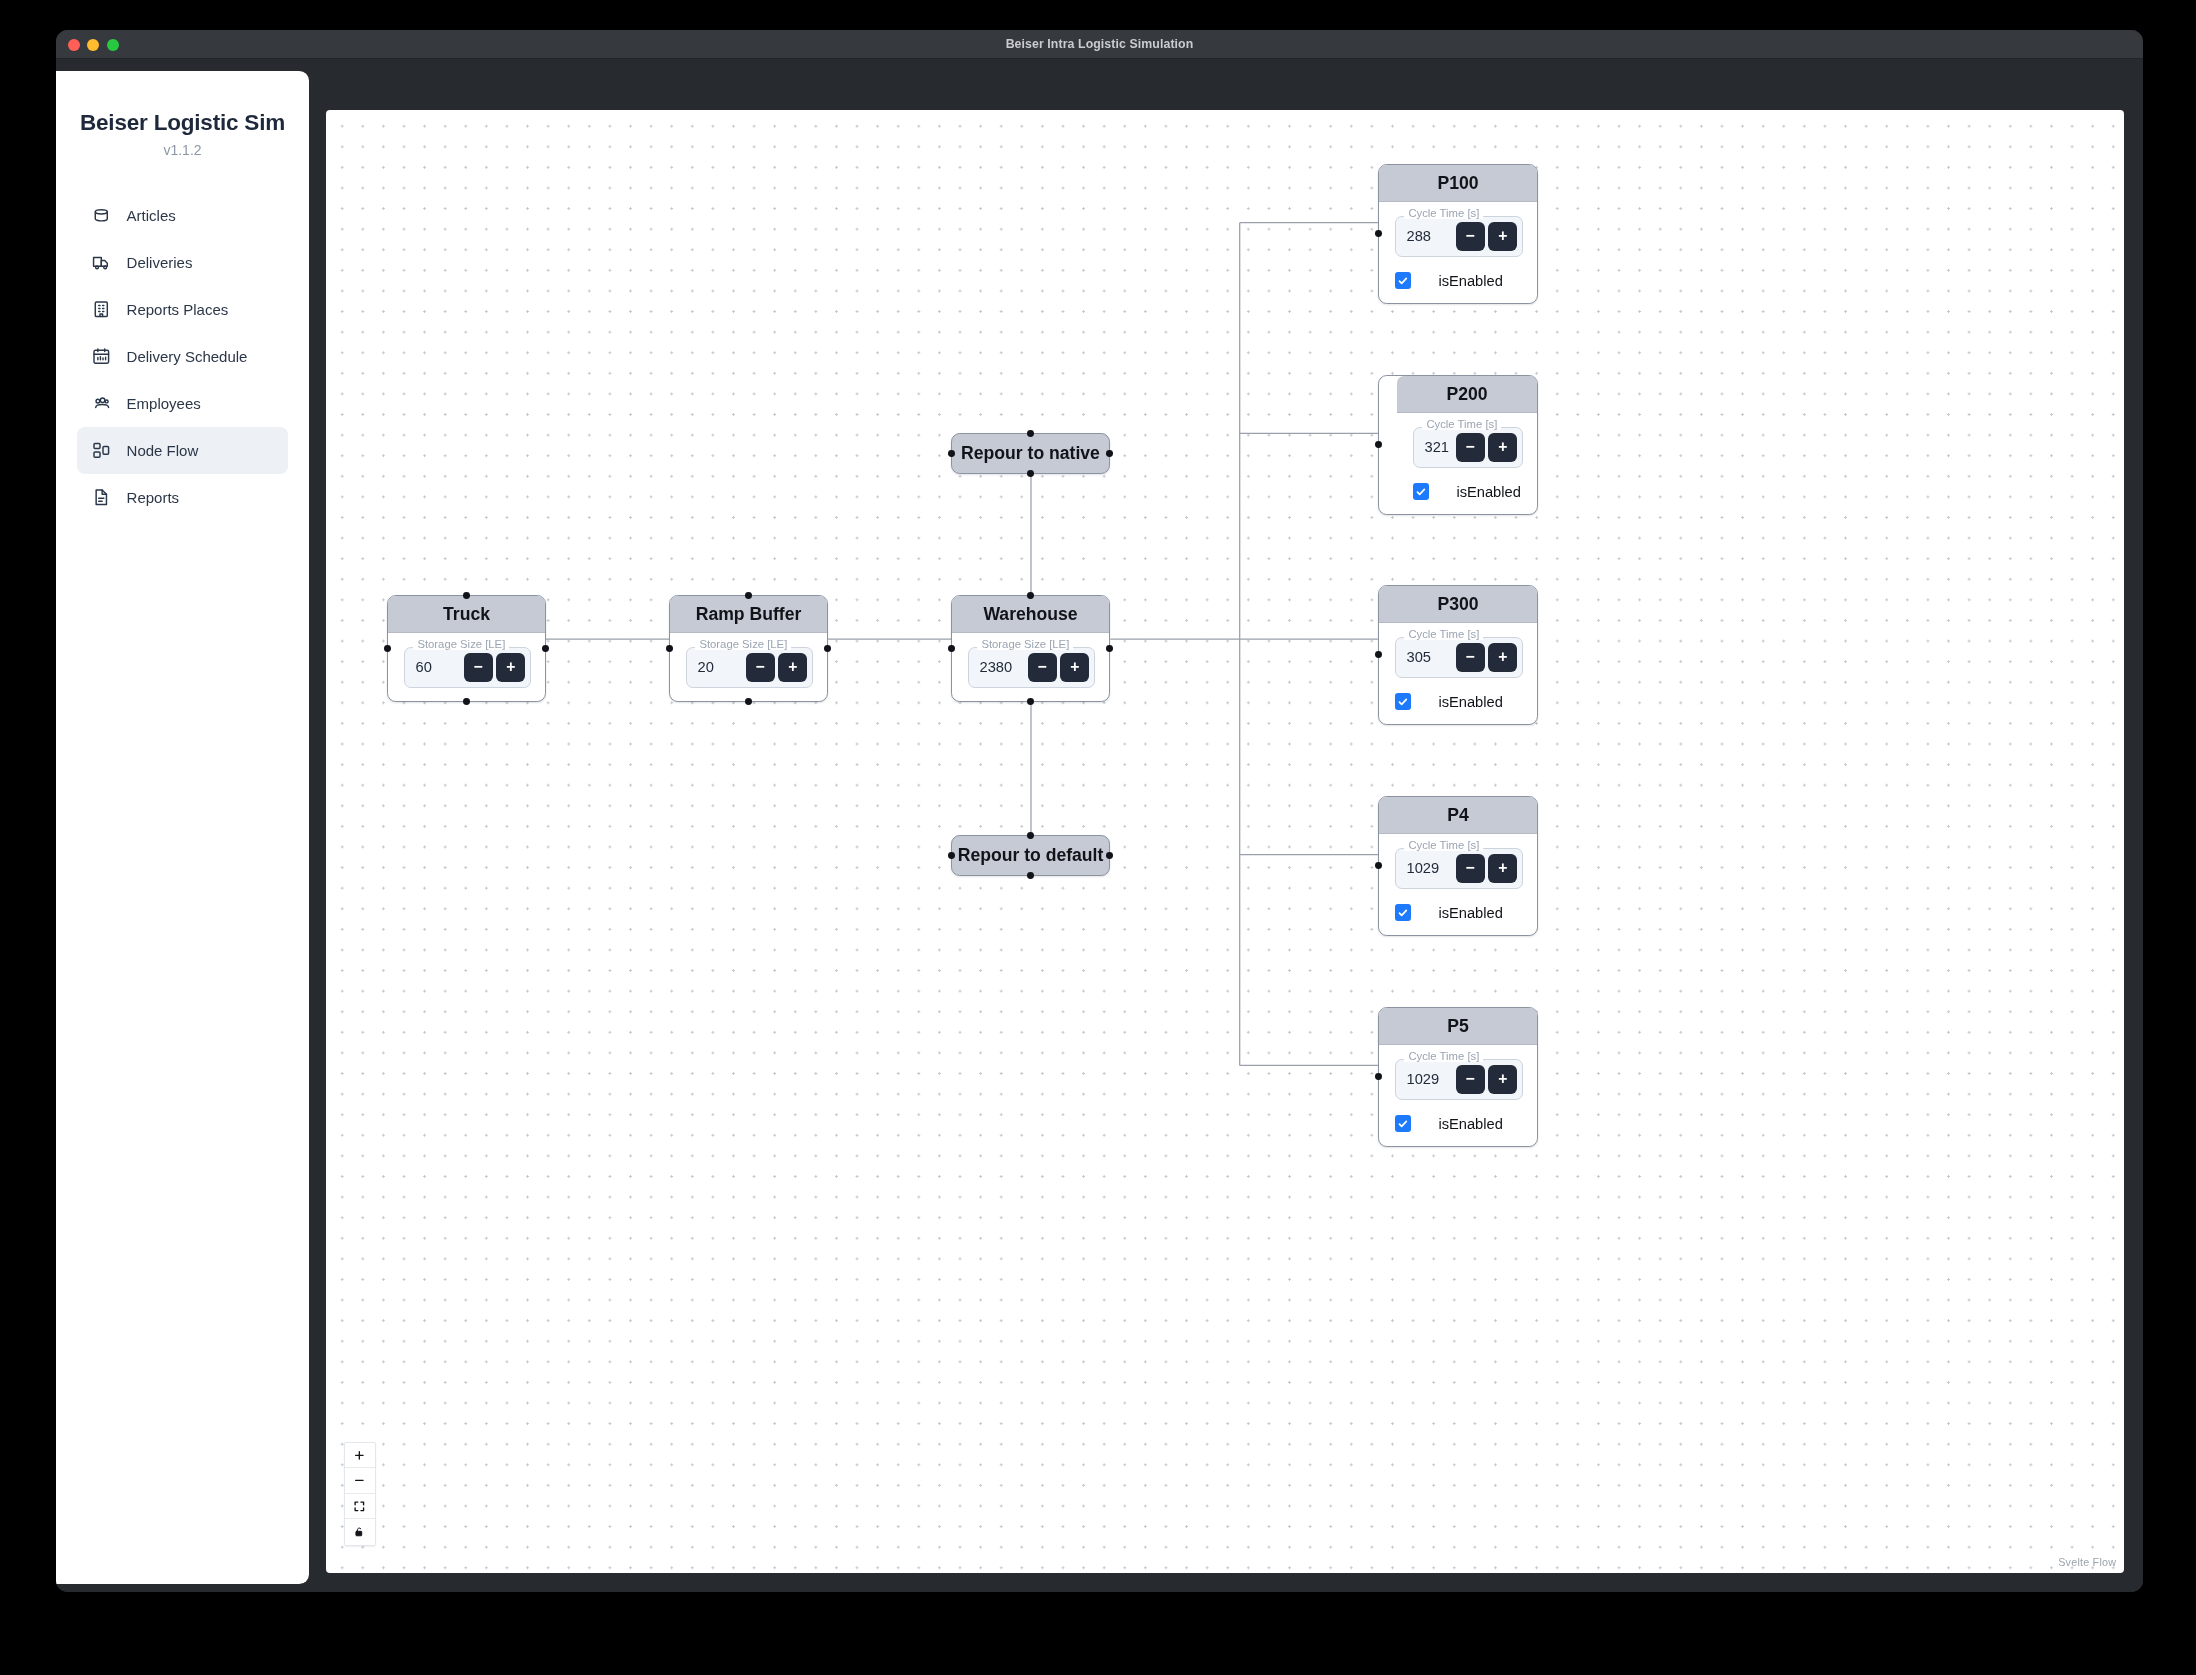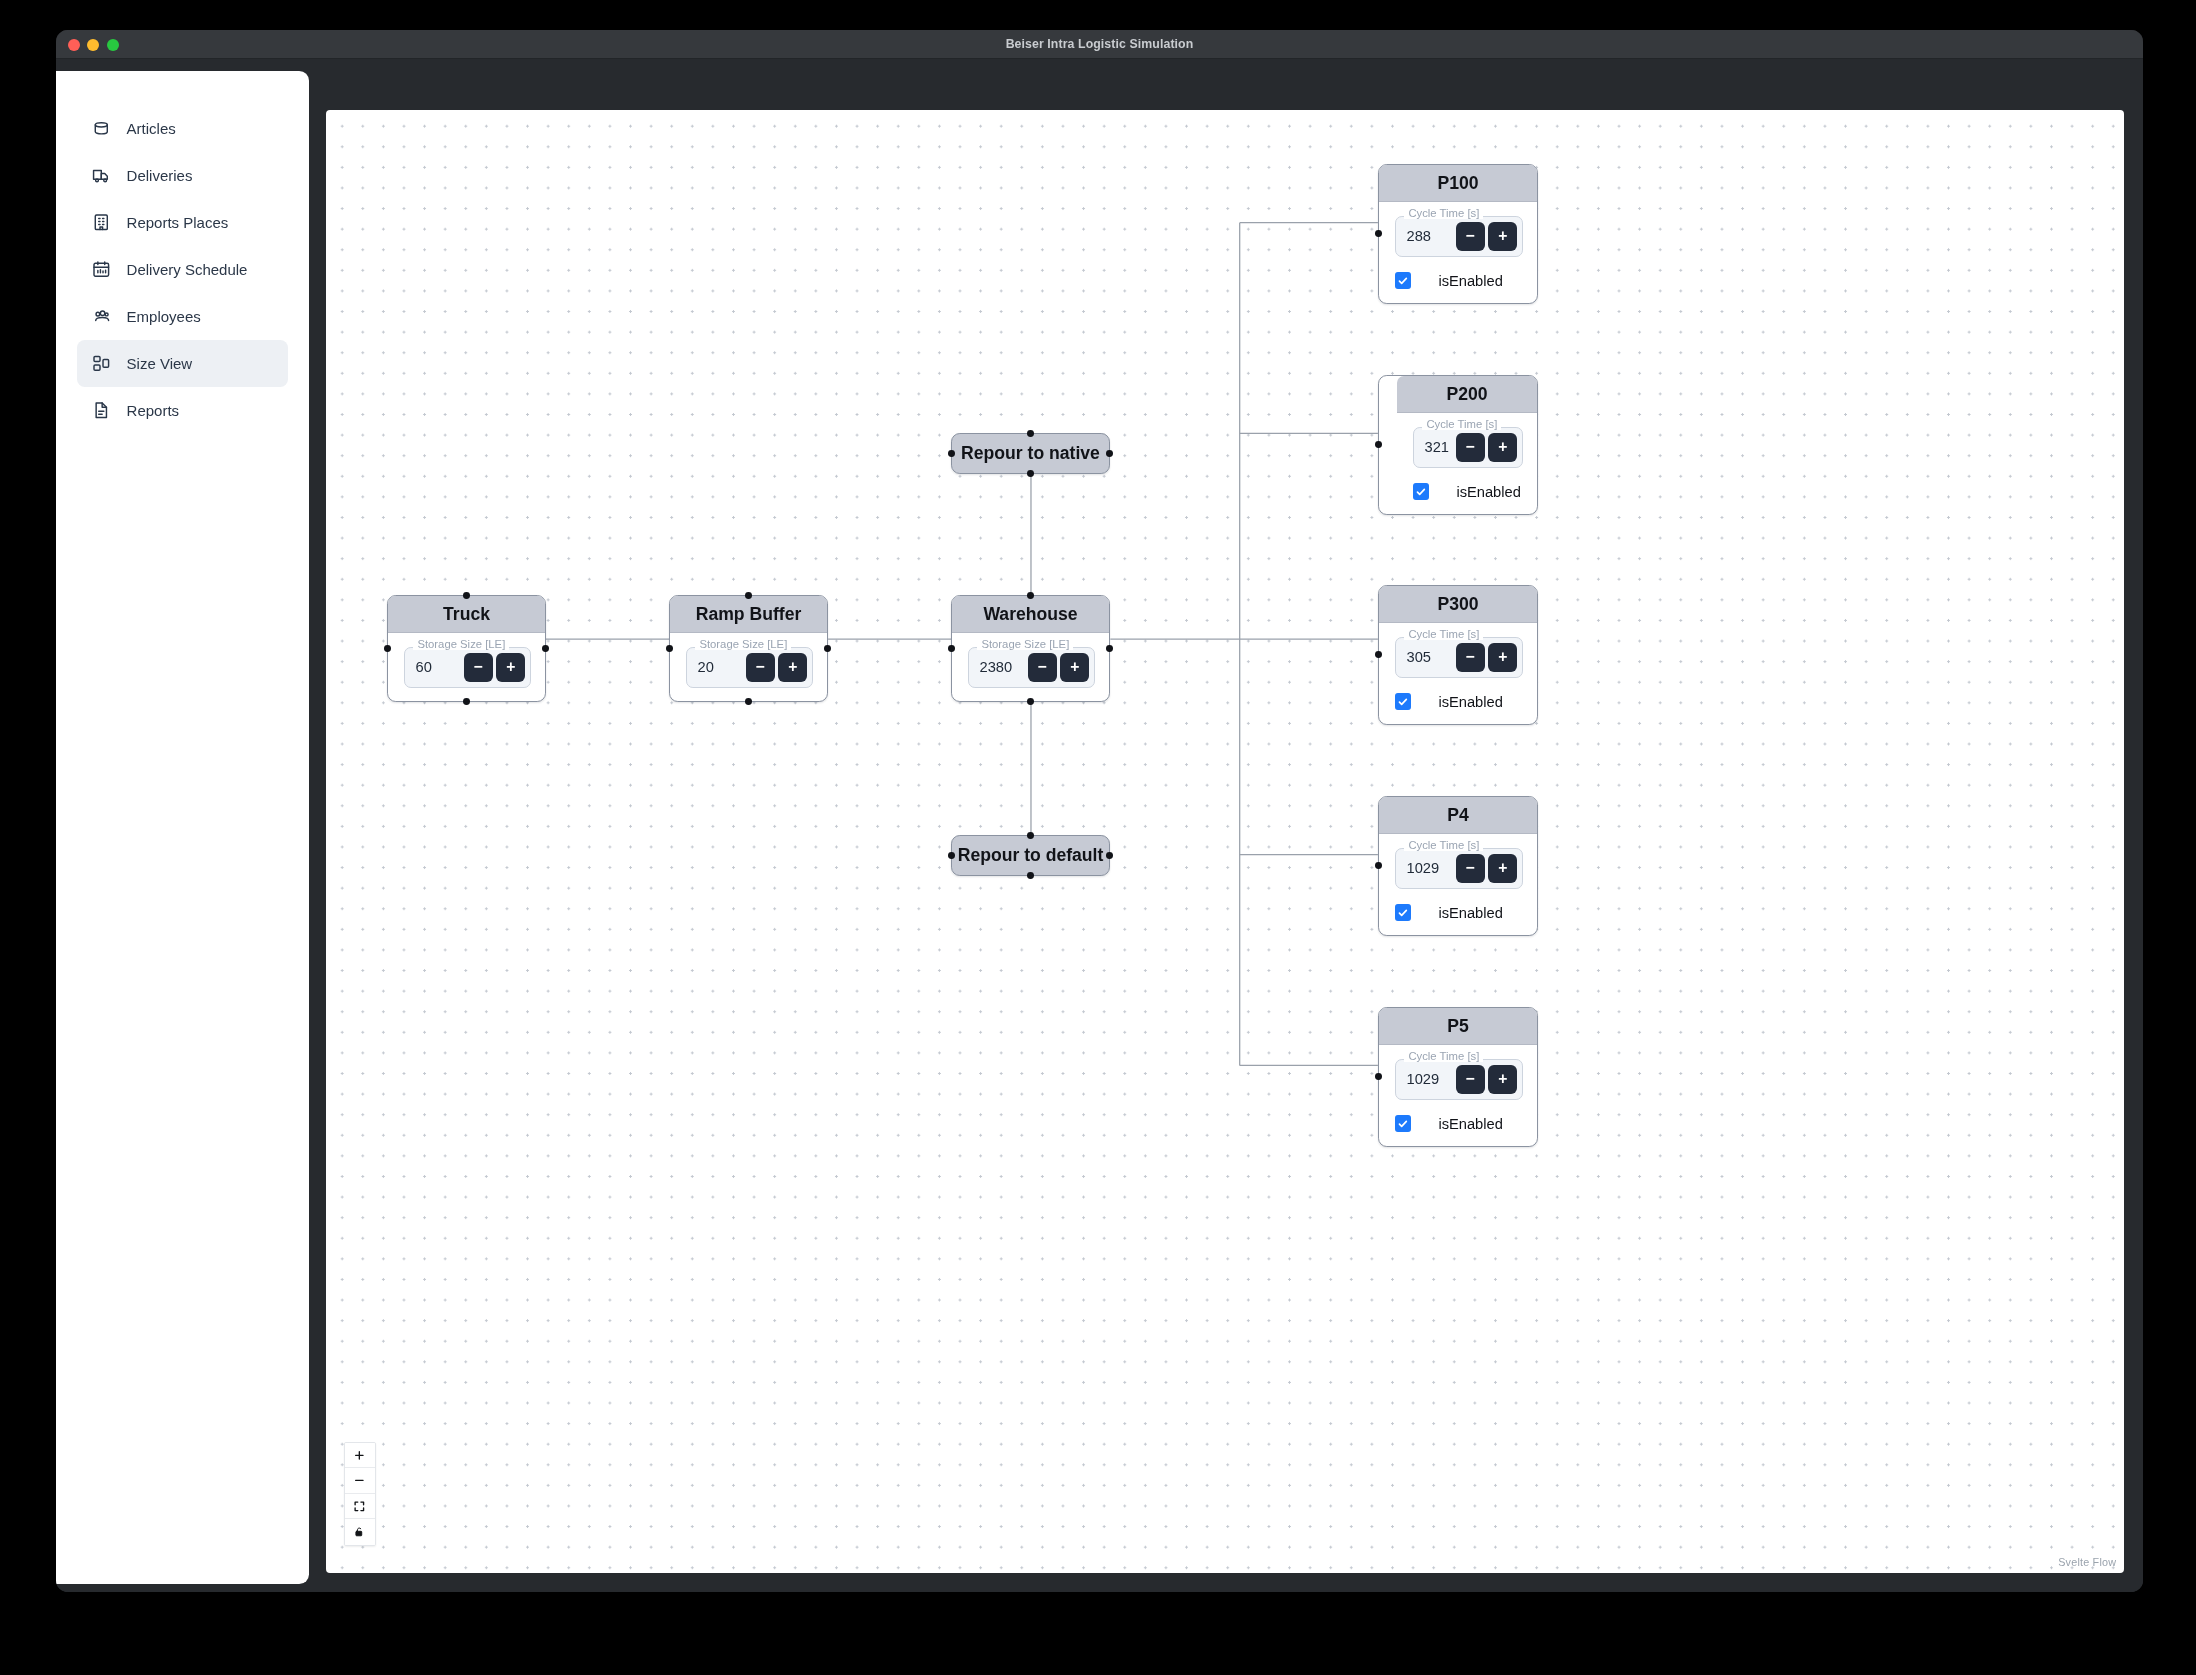--- a/index.html
+++ b/index.html
@@ -240,20 +240,24 @@
         <div class="tl red"></div>
         <div class="tl yellow"></div>
         <div class="tl green"></div>
       </div>
       <div class="title-text">Beiser Intra Logistic Simulation</div>
     </div>
 
     <div class="body-area">
 
       <div class="sidebar">
+        <div class="brand">
+          <div class="brand-name">Beiser Logistic Sim</div>
+          <div class="brand-version">v1.1.2</div>
+        </div>
 
         <div class="nav">
 
           <div class="nav-item">
             <span class="nav-ico">
               <svg width="20.6" height="20.6" viewBox="0 0 24 24" fill="none" stroke="currentColor" stroke-width="1.7" stroke-linecap="round" stroke-linejoin="round">
                 <path d="M5 8c0-1.5 3.1-2.5 7-2.5S19 6.5 19 8v8c0 1.5-3.1 2.5-7 2.5S5 17.5 5 16z"></path>
                 <path d="M5 8c0 1.5 3.1 2.5 7 2.5S19 9.5 19 8"></path>
               </svg>
             </span>
@@ -307,21 +311,21 @@
           </div>
 
           <div class="nav-item active">
             <span class="nav-ico">
               <svg width="20.6" height="20.6" viewBox="0 0 24 24" fill="none" stroke="currentColor" stroke-width="1.7" stroke-linecap="round" stroke-linejoin="round">
                 <rect x="3.5" y="4" width="7" height="6" rx="1.2"></rect>
                 <rect x="3.5" y="14" width="7" height="6" rx="1.2"></rect>
                 <rect x="14" y="7.5" width="6.5" height="9" rx="1.2"></rect>
               </svg>
             </span>
-            <span class="nav-label">Size View</span>
+            <span class="nav-label">Node Flow</span>
           </div>
 
           <div class="nav-item">
             <span class="nav-ico">
               <svg width="20.6" height="20.6" viewBox="0 0 24 24" fill="none" stroke="currentColor" stroke-width="1.7" stroke-linecap="round" stroke-linejoin="round">
                 <path d="M6 3.5h7l5 5v12H6z"></path>
                 <path d="M13 3.5v5h5"></path>
                 <path d="M9 13h6M9 16.5h4"></path>
               </svg>
             </span>

